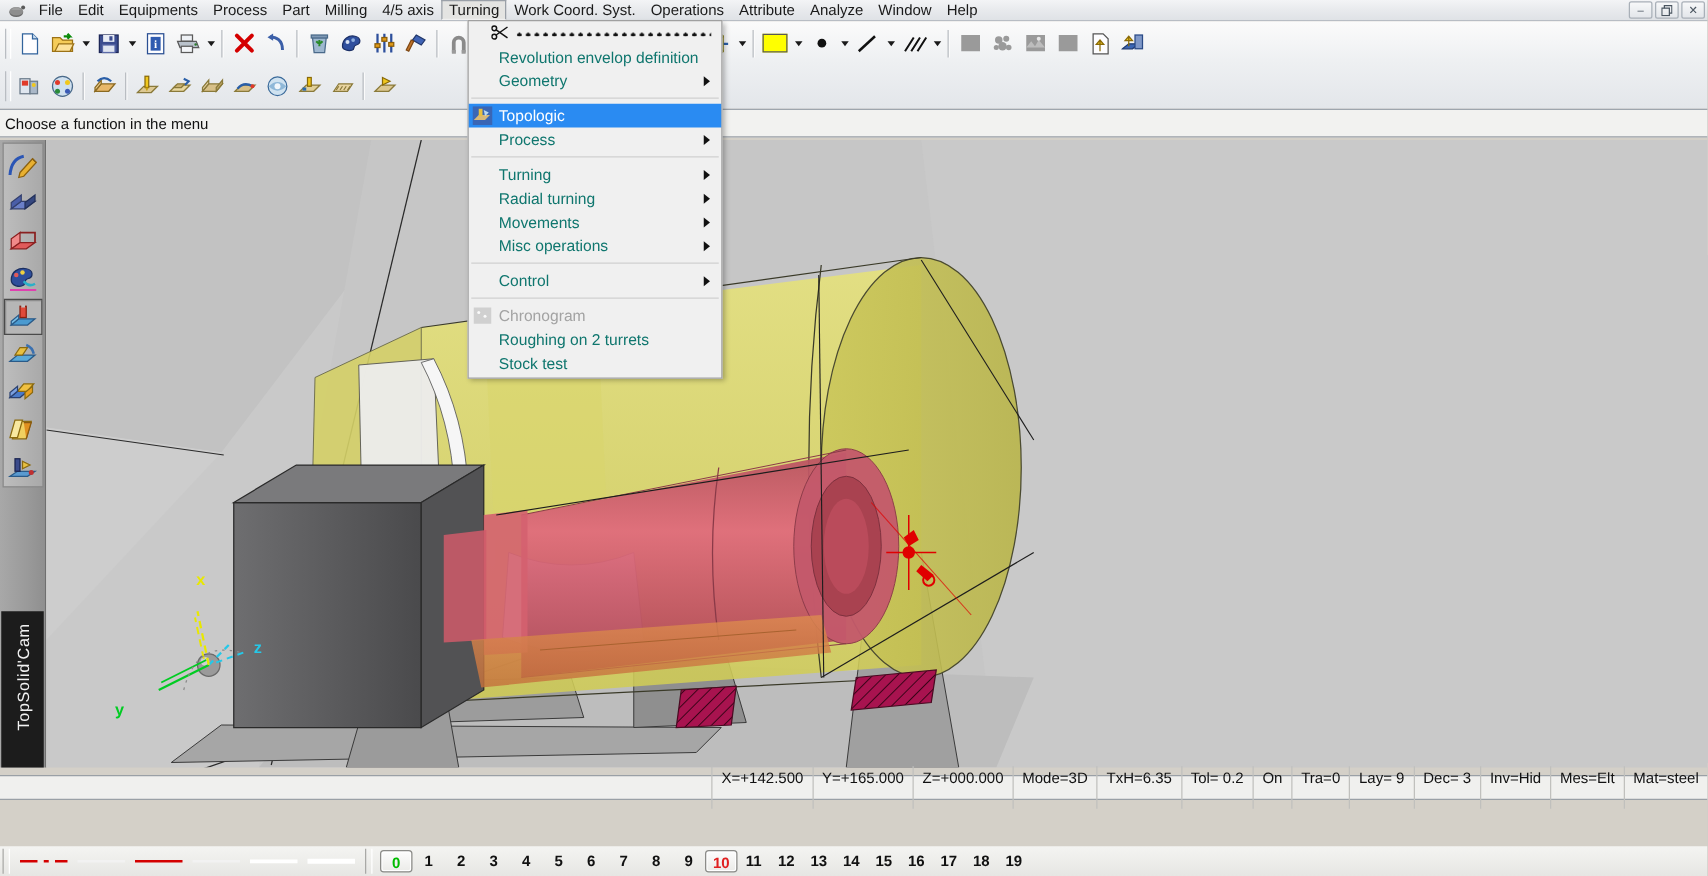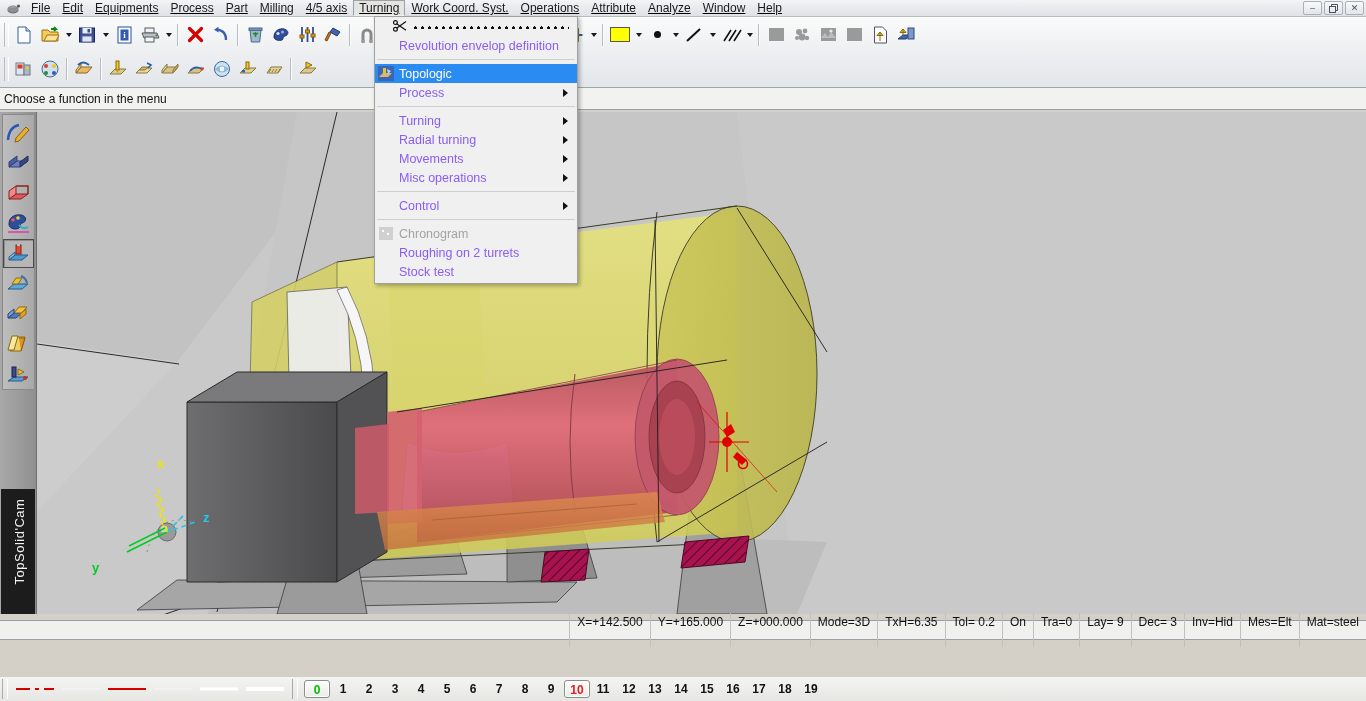--- a/index.html
+++ b/index.html
@@ -12,21 +12,20 @@
     background: #d4d0c8;
   }
   #app { position: relative; width: 1366px; height: 701px; }
 
   
   .menubar {
     position: absolute; top: 0; left: 0; width: 1366px; height: 17px;
     background: linear-gradient(to bottom, #f3f4f6 0%, #e8eaed 50%, #dfe2e6 100%);
     display: flex; align-items: center;
     border-bottom: 1px solid #b8bdc4;
-    text-decoration: underline;
   }
   .app-logo {
     width: 22px; height: 16px; display: flex; align-items: center;
     justify-content: center; margin-left: 3px;
   }
   .menu-item {
     padding: 1px 6px 2px 6px; height: 16px; line-height: 14px;
     font-size: 12px; color: #1a1a1a; white-space: nowrap; cursor: default;
   }
   .menu-item.active {
@@ -192,21 +191,21 @@
   .tearoff {
     height: 17px; display: flex; align-items: center; padding-left: 18px;
   }
   .tearoff-line {
     flex: 1; height: 3px; margin-left: 4px; margin-right: 8px;
     background-image: radial-gradient(circle, #111 42%, transparent 45%);
     background-size: 7px 4px; background-repeat: repeat-x;
   }
   .dd-item {
     height: 19px; display: flex; align-items: center;
-    padding-left: 24px; padding-right: 8px; color: #8b5cf6; position: relative;
+    padding-left: 24px; padding-right: 8px; color: #0f766e; position: relative;
     white-space: nowrap;
   }
   .dd-item.hl { background: #2a8bf2; color: #ffffff; }
   .dd-item.disabled { color: #a3a3a3; }
   .dd-item .arrow {
     position: absolute; right: 9px; top: 50%; transform: translateY(-50%);
     width: 0; height: 0;
     border-top: 4px solid transparent; border-bottom: 4px solid transparent;
     border-left: 5px solid #111;
   }
@@ -842,20 +841,24 @@
           <circle cx="2.4" cy="2.6" r="1.9" fill="none" stroke="#111" stroke-width="1.2"></circle>
           <path d="M3.6 8.2 L13 1.6 M3.6 3.7 L13 10.3" stroke="#111" stroke-width="1.2"></path>
         </svg>
       </span>
       <span class="tearoff-line"></span>
     </div>
     <div id="dd-items">
         <div class="dd-item">
           <span>Revolution envelop definition</span>
         </div>
+        <div class="dd-item">
+          <span>Geometry</span>
+          <span class="arrow"></span>
+        </div>
         <div class="dd-sep"></div>
         <div class="dd-item hl">
           <span class="mico"><svg width="16" height="15" viewBox="0 0 16 15">
               <rect x="0" y="0" width="16" height="15" fill="#3a66b5"></rect>
               <path d="M1 11 l4-4 h9 l-4 4 z" fill="#d8b878"></path>
               <rect x="5" y="2" width="3" height="6" fill="#e8c040"></rect>
               <path d="M9 3 l4 2 l-3 3" fill="#b8d8f0"></path>
             </svg></span>
           <span>Topologic</span>
         </div>

